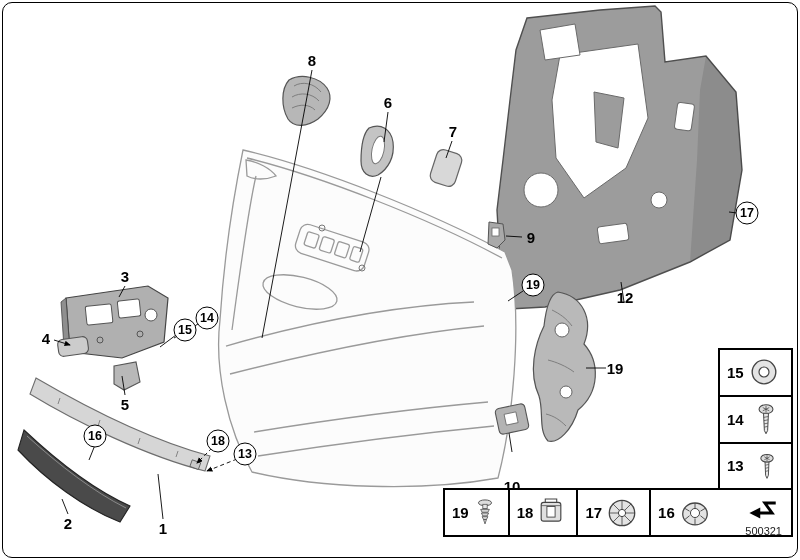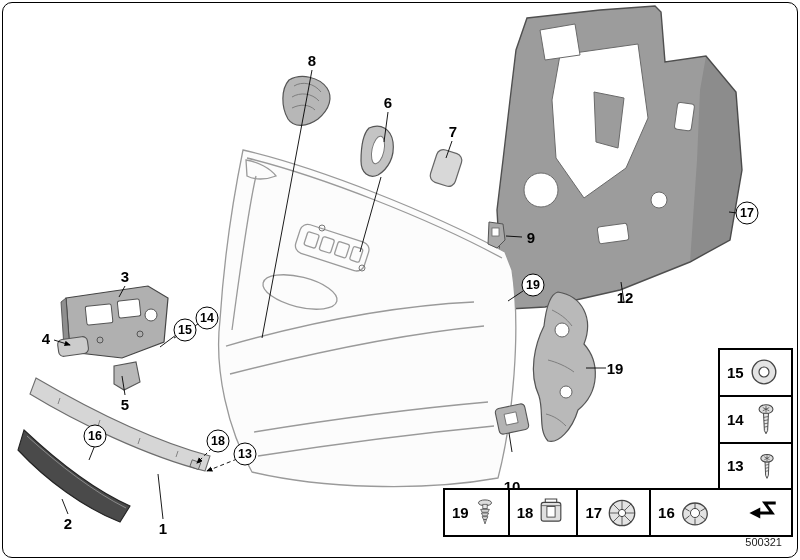--- a/index.html
+++ b/index.html
@@ -36,21 +36,21 @@
   }
   .legend-row .lcell { flex:1; border-right:2px solid #000; }
   .legend-row .lcell:last-child { border-right:none; }
   .lcell {
     display:flex; align-items:center; justify-content:space-between;
     padding:0 7px; box-sizing:border-box; background:#fff;
   }
   .lcell .lnum { font-weight:700; font-size:15px; color:#000; }
   .lcell svg { flex:0 0 auto; }
   .part-no {
-    position:absolute; right:18px; bottom:12px; font-size:11px; color:#222; z-index:6;
+    position:absolute; right:18px; bottom:23px; font-size:11px; color:#222; z-index:6;
   }
 </style>
 </head>
 <body>
 
 <div class="stage">
 
   <svg class="art" width="800" height="560" viewBox="0 0 800 560">
     <defs>
       <marker id="arr" markerWidth="8" markerHeight="8" refX="6" refY="3" orient="auto">

